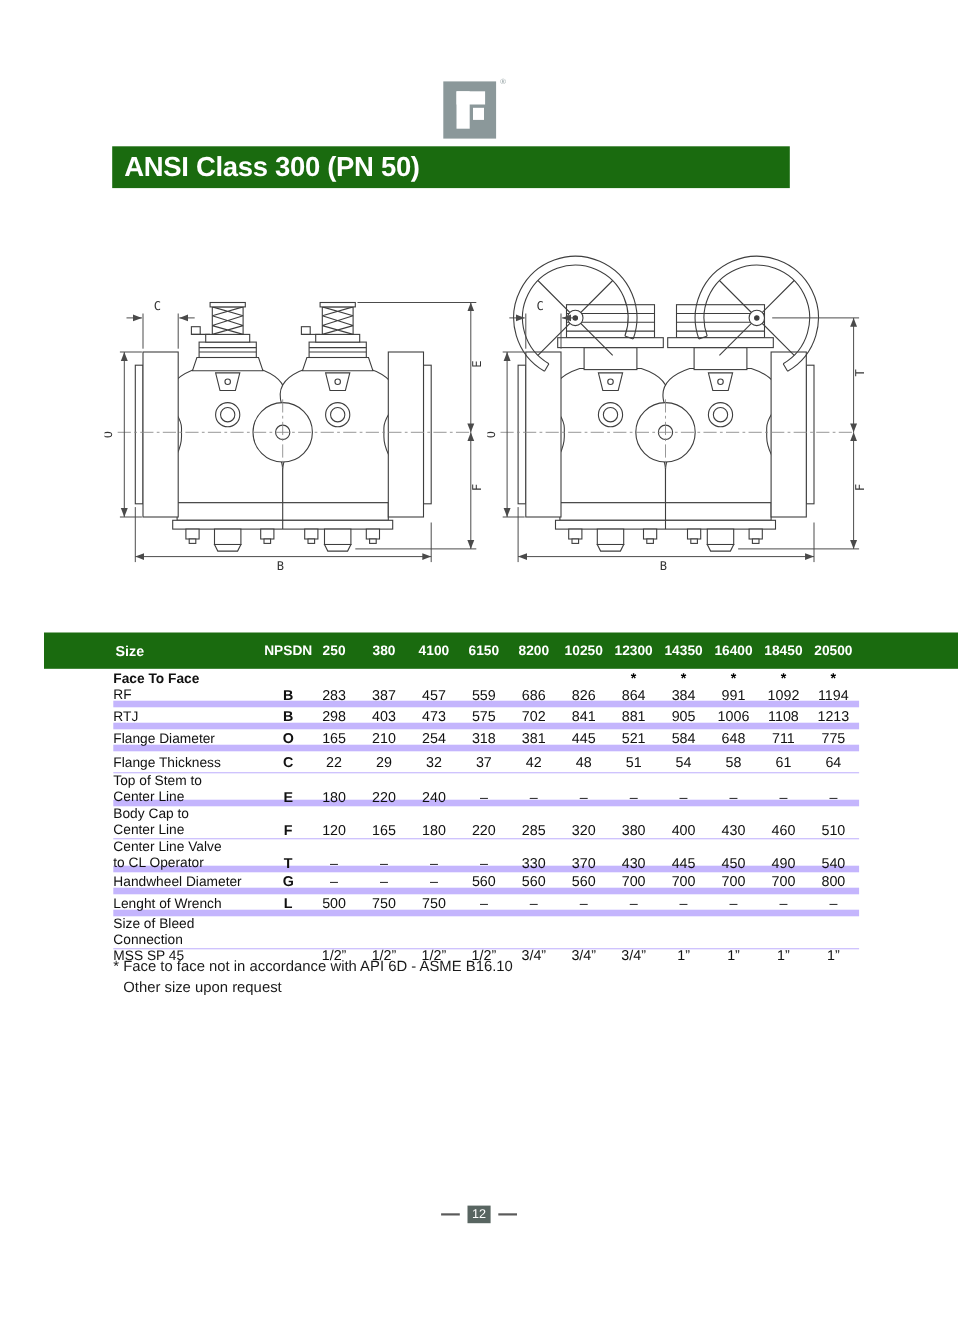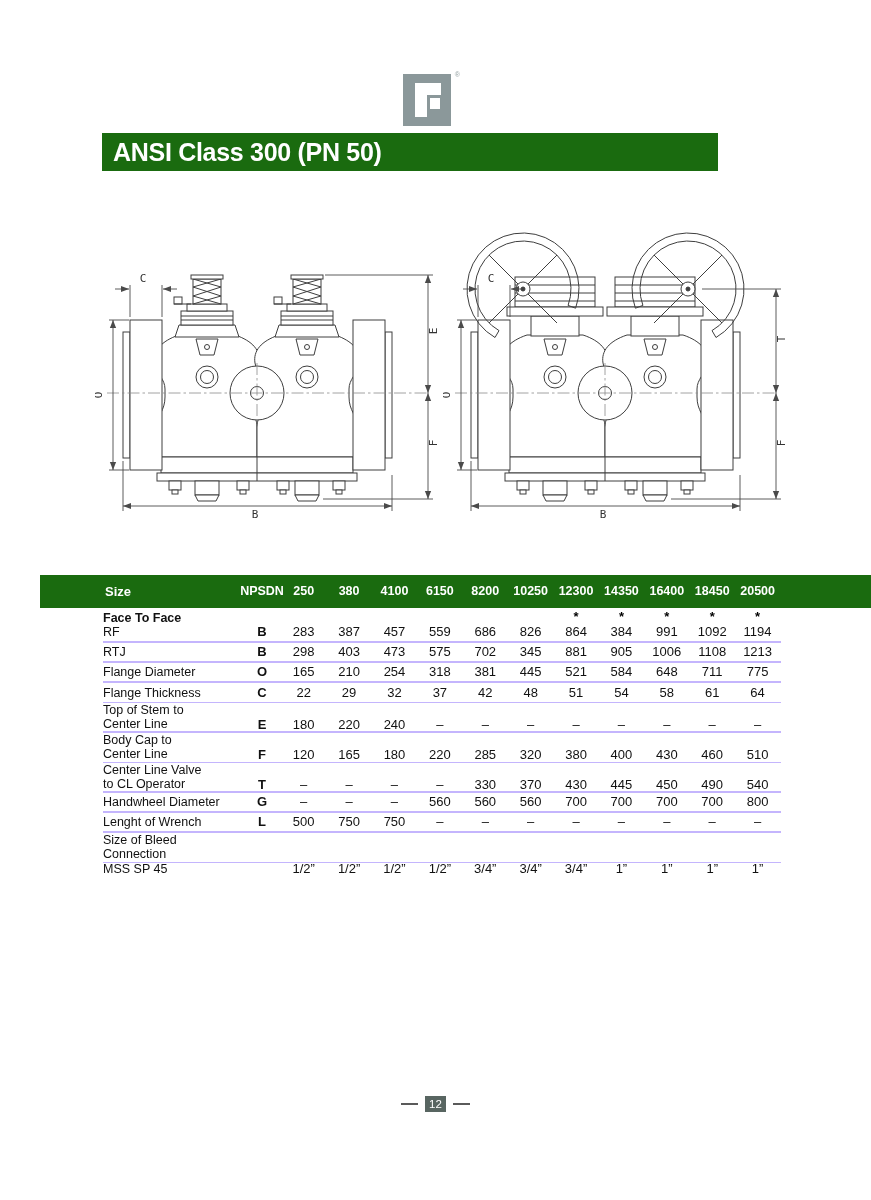--- a/index.html
+++ b/index.html
@@ -30,21 +30,21 @@
 
   
   .thead{position:absolute;left:40px;top:575px;width:792px;height:33px;background:var(--green);padding-left:48px;}
   .hgrid{position:absolute;left:63px;top:0;height:100%;display:grid;
          grid-template-columns:140px 38px repeat(11,45.4px);align-items:center;}
   .size-cell{color:#fff;font-weight:700;font-size:13px;padding-left:2px;}
   .hcell{display:flex;flex-direction:row;align-items:center;justify-content:center;
          color:#fff;font-weight:700;font-size:12.5px;line-height:1.2;}
   .tbody{position:absolute;left:103px;top:610px;width:678px;}
   .trow{display:grid;grid-template-columns:140px 38px repeat(11,45.4px);align-items:end;
-        border-bottom:2px solid #c4b5fd;box-sizing:border-box;}
+        border-bottom:6px solid #c4b5fd;box-sizing:border-box;}
   .trow.thick{border-bottom:1px solid #c4b5fd;}
   .trow.s{height:20px;}.trow.d{height:30px;}.trow.rf{height:33px;}
   .lcell{font-size:12.5px;line-height:1.14;padding-bottom:2px;color:#111;}
   .ll.b{font-weight:700;}
   .letter{font-weight:700;font-size:13px;text-align:center;padding-bottom:2px;color:#111;}
   .vcell{display:flex;flex-direction:column;align-items:center;justify-content:flex-end;padding-bottom:2px;}
   .val{font-size:13px;color:#111;}
   .ast{font-size:13px;font-weight:700;height:13px;line-height:12px;}
 
   
@@ -345,21 +345,21 @@
         <div class="vcell">
           <div class="val">473</div>
         </div>
         <div class="vcell">
           <div class="val">575</div>
         </div>
         <div class="vcell">
           <div class="val">702</div>
         </div>
         <div class="vcell">
-          <div class="val">345</div>
+          <div class="val">841</div>
         </div>
         <div class="vcell">
           <div class="val">881</div>
         </div>
         <div class="vcell">
           <div class="val">905</div>
         </div>
         <div class="vcell">
           <div class="val">1006</div>
         </div>
@@ -681,20 +681,24 @@
         </div>
         <div class="vcell">
           <div class="val">1”</div>
         </div>
         <div class="vcell">
           <div class="val">1”</div>
         </div>
       </div>
     </div>
 
+  <div class="footnote">
+    <div class="fn1">* Face to face not in accordance with API 6D - ASME B16.10</div>
+    <div class="fn2">Other size upon request</div>
+  </div>
 
   <div class="pagefoot">
     <div class="dash"></div>
     <div class="pnum">12</div>
     <div class="dash"></div>
   </div>
 
 </div>
 
 </body></html>

